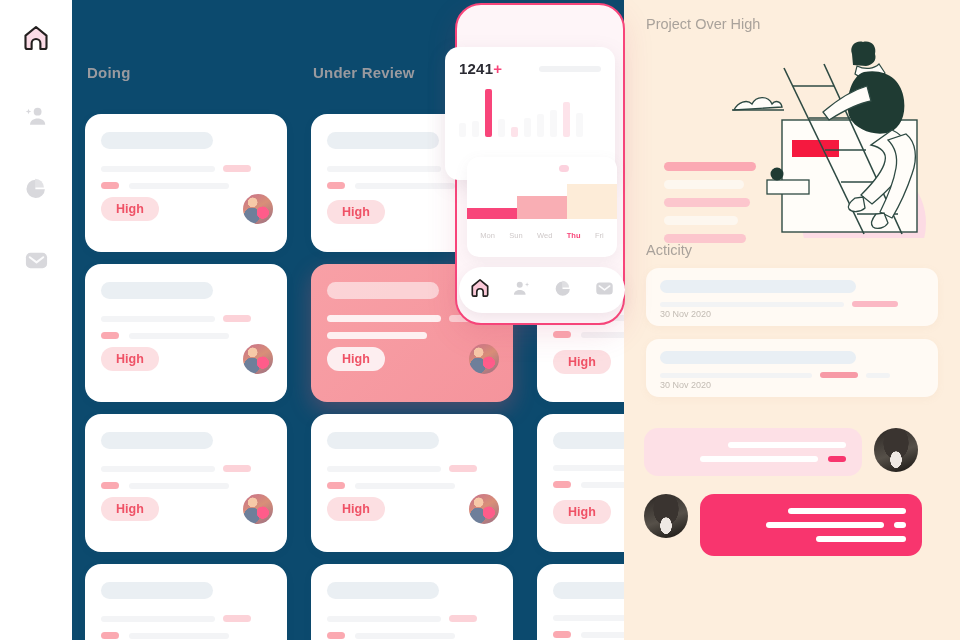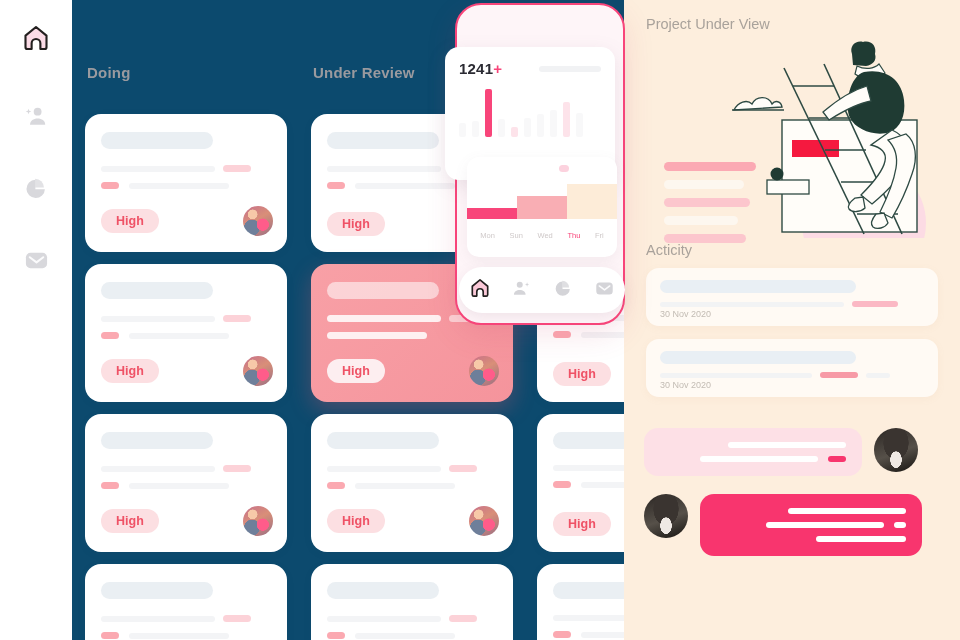--- a/index.html
+++ b/index.html
@@ -50,21 +50,21 @@
   .sk-row { display: flex; align-items: center; gap: 8px; margin-top: 16px; }
   .sk-line { height: 6px; border-radius: 4px; background: #f3f4f6; }
   .card.sel .sk-line { background: rgba(255,255,255,.85); height:7px; }
   .sk-line.w-lg { width: 114px; }
   .sk-line.w-md { width: 100px; }
   .sk-pink { height: 7px; border-radius: 4px; background: #fcd2d8; width: 28px; }
   .sk-pink.strong { background: #fba9b1; width: 18px; }
   .card.sel .sk-pink { background: rgba(255,255,255,.55); }
   .sk-row2 { display: flex; align-items: center; gap: 10px; margin-top: 10px; }
 
-  .card-foot { position: absolute; left: 16px; right: 14px; bottom: 16px;
+  .card-foot { position: absolute; left: 16px; right: 14px; bottom: 28px;
     display: flex; align-items: center; justify-content: space-between; }
   .badge {
     background: #fcdfe2; color: #ef5266; font-size: 12.5px; font-weight: bold;
     padding: 6px 15px; border-radius: 14px; line-height: 1;
   }
   .card.sel .badge { background: #fdeef0; color: #ef5266; }
   .avatar {
     width: 30px; height: 30px; border-radius: 50%;
     background:
       radial-gradient(circle at 32% 28%, #f7c9a8 0 16%, transparent 17%),
@@ -143,21 +143,21 @@
     position: absolute; left: 10px; top: 152px; width: 150px; height: 100px;
     background: #ffffff; border-radius: 12px;
     box-shadow: 0 4px 14px rgba(120,100,120,0.08); overflow: hidden;
   }
   .steps { position: relative; width: 150px; height: 74px; }
   .step { position: absolute; bottom: 0; }
   .dot-mark { position: absolute; width: 10px; height: 7px; border-radius: 5px;
     background: #fcd2de; left: 92px; top: 8px; }
   .days { display: flex; justify-content: space-around; padding: 0 6px; }
   .day { font-size: 7.5px; color: #cfc9c9; }
-  .day.on { color: #f8457a; font-weight: normal; text-align: center; }
+  .day.on { color: #f8457a; font-weight: bold; text-align: center; }
 
   .navbar {
     position: absolute; left: 14px; bottom: 10px; width: 142px; height: 46px;
     background: #ffffff; border-radius: 23px;
     box-shadow: 0 4px 14px rgba(140,110,130,0.13);
     display: flex; align-items: center; justify-content: space-around;
   }
   .navbar.wide { left: 2px; width: 166px; }
   .nav-ic { width: 22px; height: 22px; display:flex; align-items:center; justify-content:center; }
 </style>
@@ -379,21 +379,21 @@
               <div class="sk-line w-md"></div>
             </div>
 
         </div>
       </div>
     </div>
   </section>
 
   <aside class="panel">
 
-    <div class="panel-title t-overview">Project Under View</div>
+    <div class="panel-title t-overview">Project Over High</div>
 
     <div class="illus">
       <div class="mini-lines">
         <div class="ml pk" style="width:92px"></div>
         <div class="ml wh" style="width:80px"></div>
         <div class="ml pk2" style="width:86px"></div>
         <div class="ml wh" style="width:74px"></div>
         <div class="ml pk2" style="width:82px"></div>
       </div>
       <svg width="230" height="200" viewBox="0 0 230 200" style="position:absolute;left:100px;top:6px">

